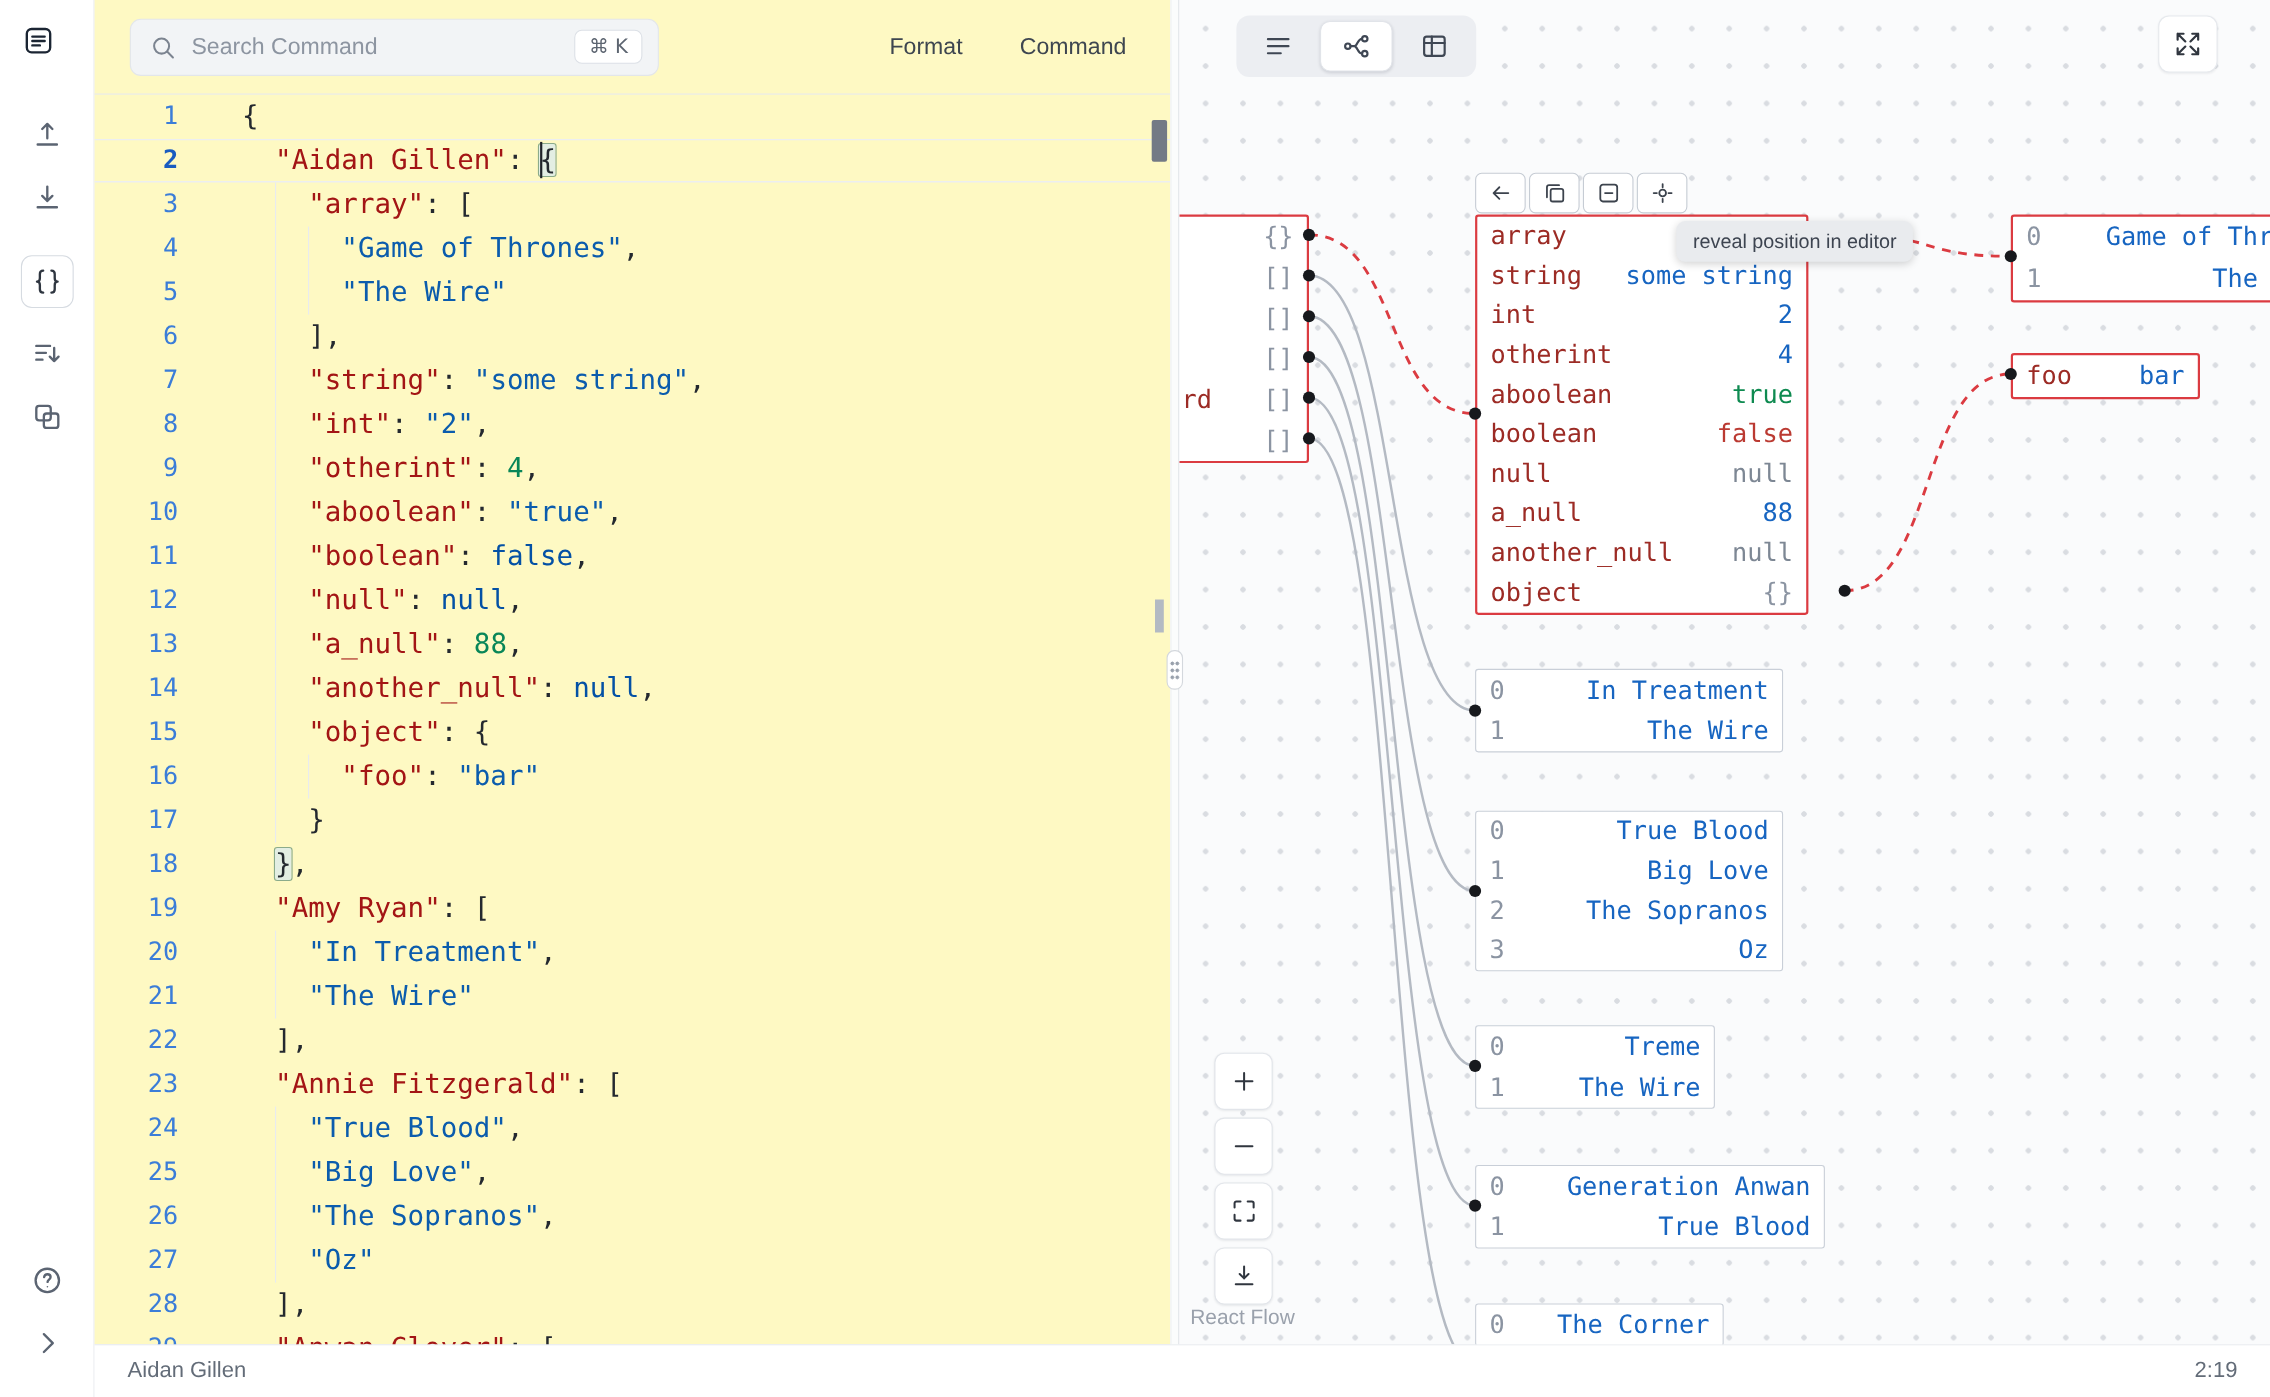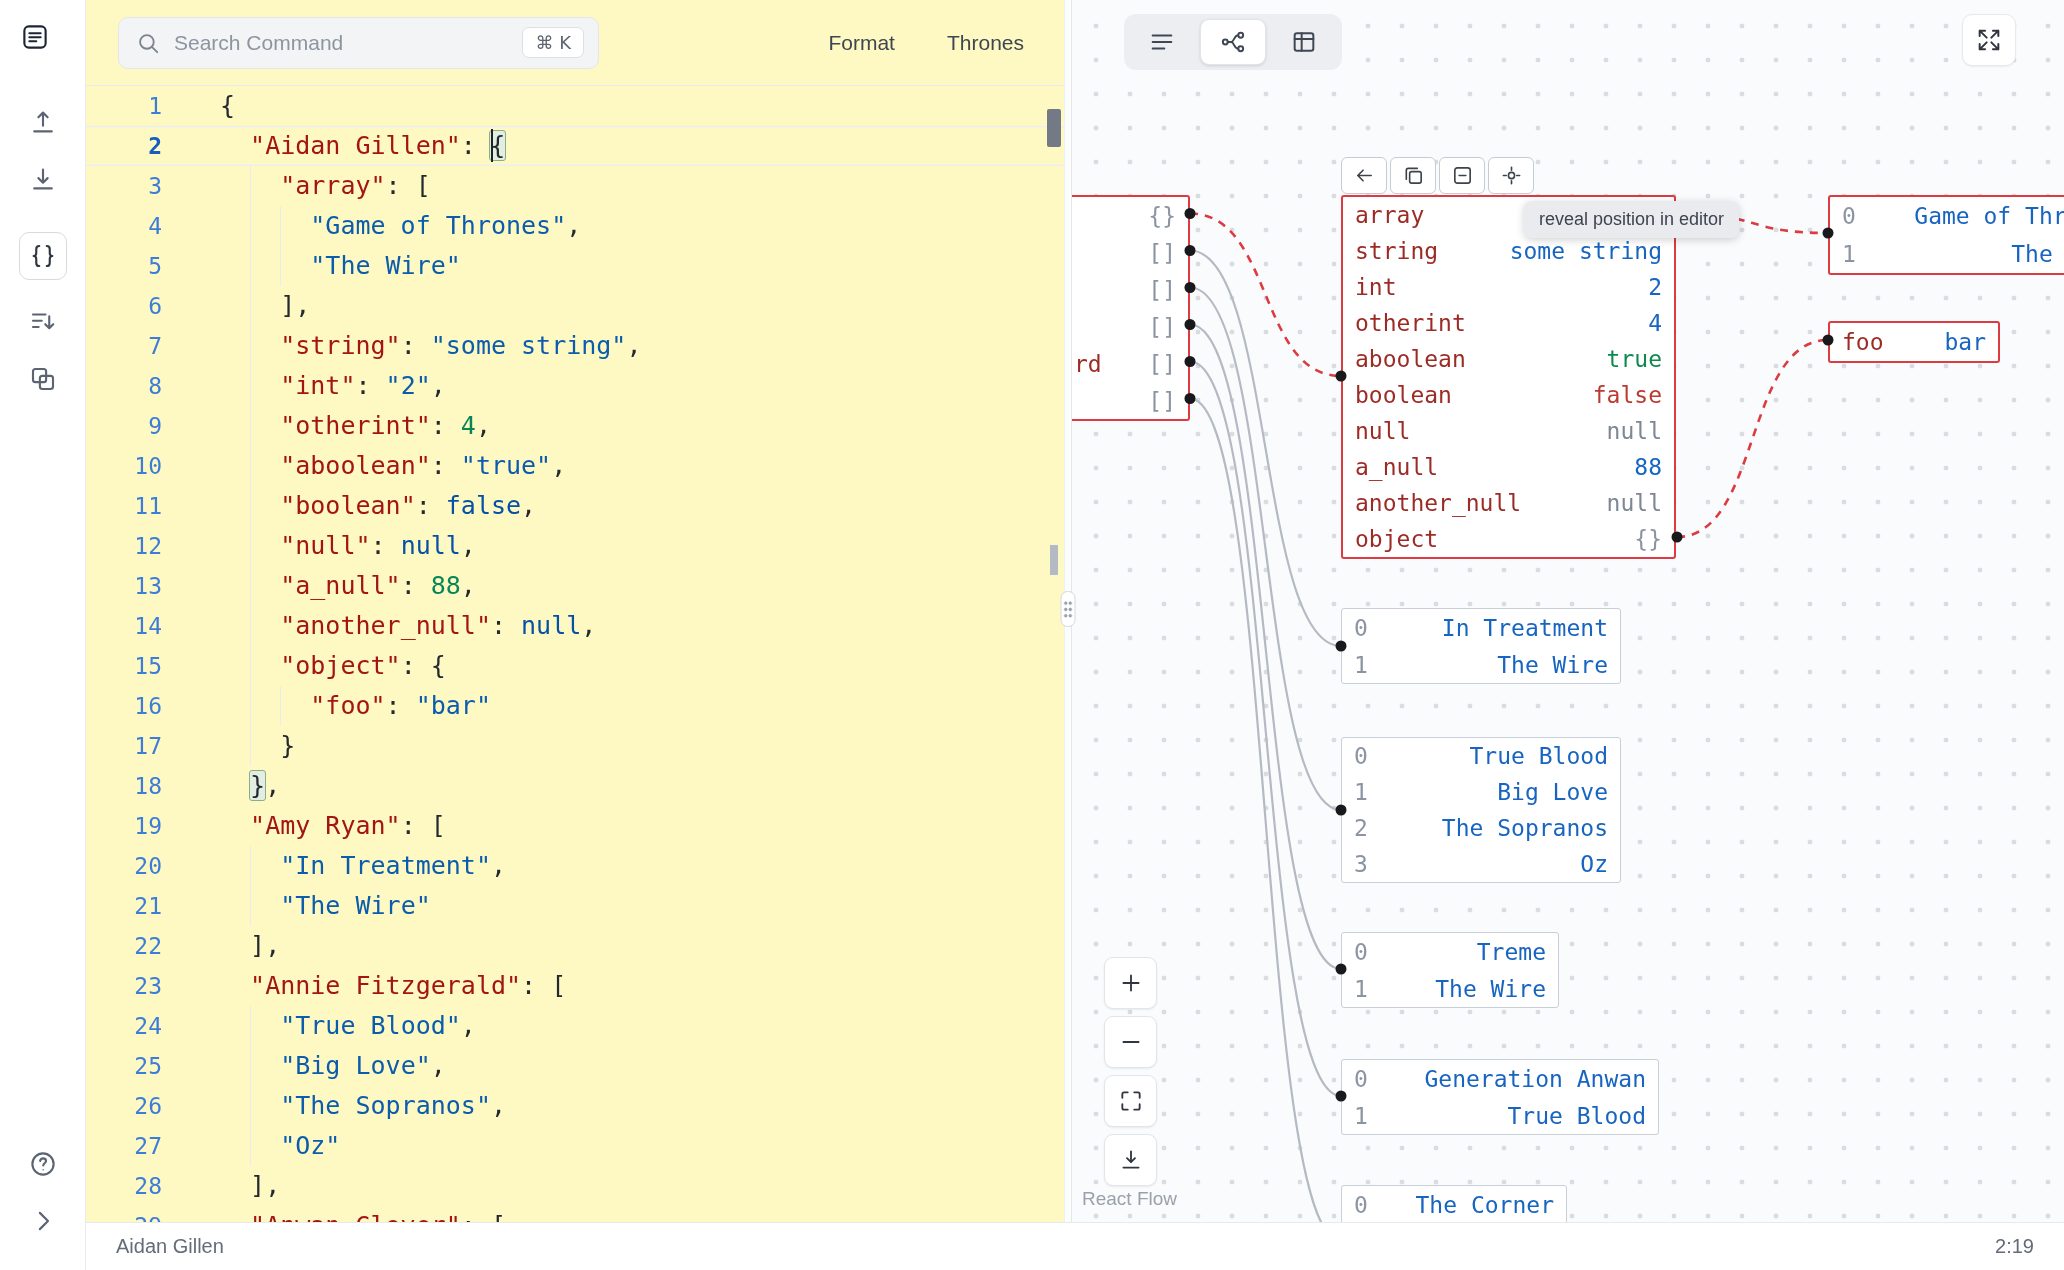--- a/index.html
+++ b/index.html
@@ -189,21 +189,21 @@
                 <svg viewBox="0 0 24 24">
                   <circle cx="11" cy="11" r="6.3"></circle>
                   <path d="M15.8 15.8L20.5 20.5"></path>
                 </svg>
               </span>
             <span class="search-placeholder">Search Command</span>
             <span class="kbd">⌘ K</span>
           </div>
           <div class="tb-actions">
             <button class="tb-btn">Format</button>
-            <button class="tb-btn">Thrones</button>
+            <button class="tb-btn">Command</button>
           </div>
         </div>
         <div class="editor-body">
           <div>
               <div class="ed-line">
                 <span class="ed-num">1</span>
                 <span class="ed-code"><span class="tk-p">{</span></span>
               </div>
               <div class="ed-line active">
                 <span class="ed-num">2</span>
@@ -362,21 +362,21 @@
               </div>
               <div class="grow" style="height: 37px;">
                 <span class="g-key">rd</span>
                 <span class="g-val g-badge">[]</span>
               </div>
               <div class="grow" style="height: 37px;">
                 <span class="g-key"></span>
                 <span class="g-val g-badge">[]</span>
               </div>
             </div>
-            <div class="gnode sel" style="left: 269px; top: 195px; width: 335px; text-align: center;">
+            <div class="gnode sel" style="left: 269px; top: 195px; width: 303px; text-align: center;">
               <div class="grow" style="height: 36px;">
                 <span class="g-key">array</span>
                 <span class="g-val g-badge">[]</span>
               </div>
               <div class="grow" style="height: 36px;">
                 <span class="g-key">string</span>
                 <span class="g-val g-str">some string</span>
               </div>
               <div class="grow" style="height: 36px;">
                 <span class="g-key">int</span>

